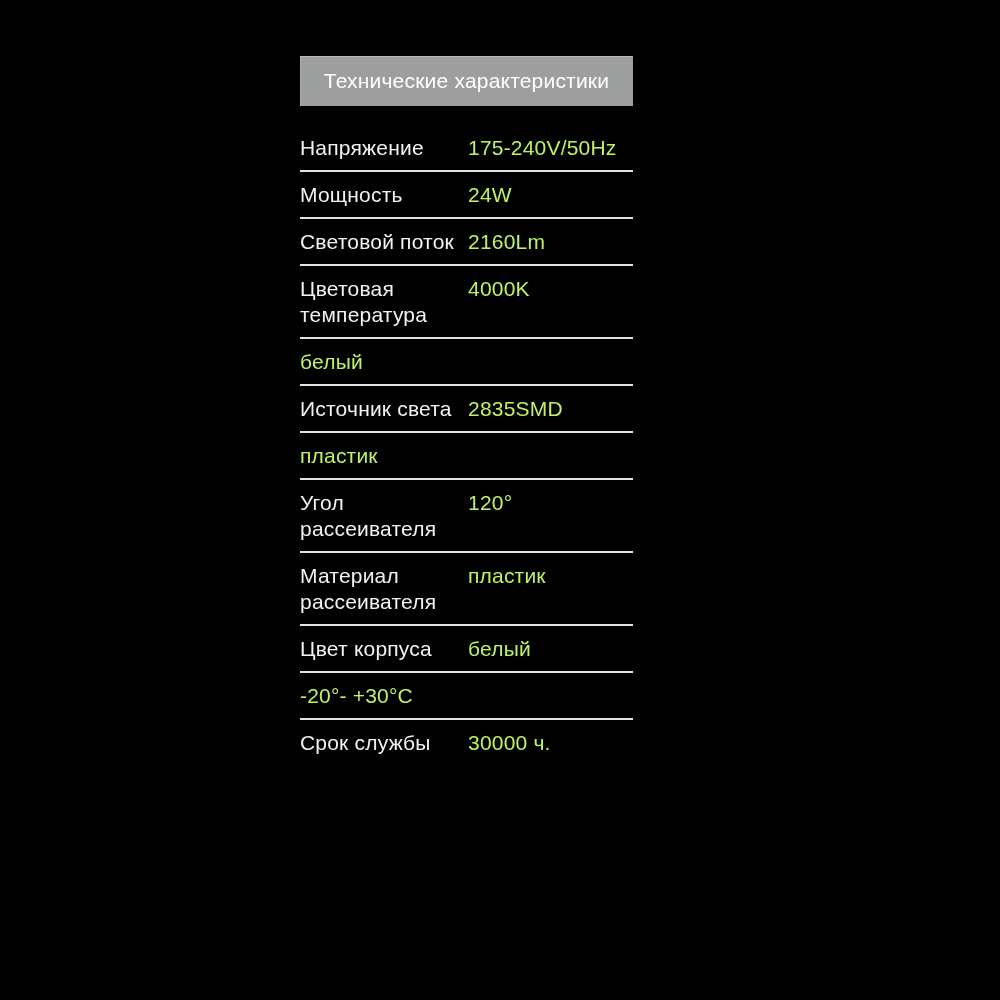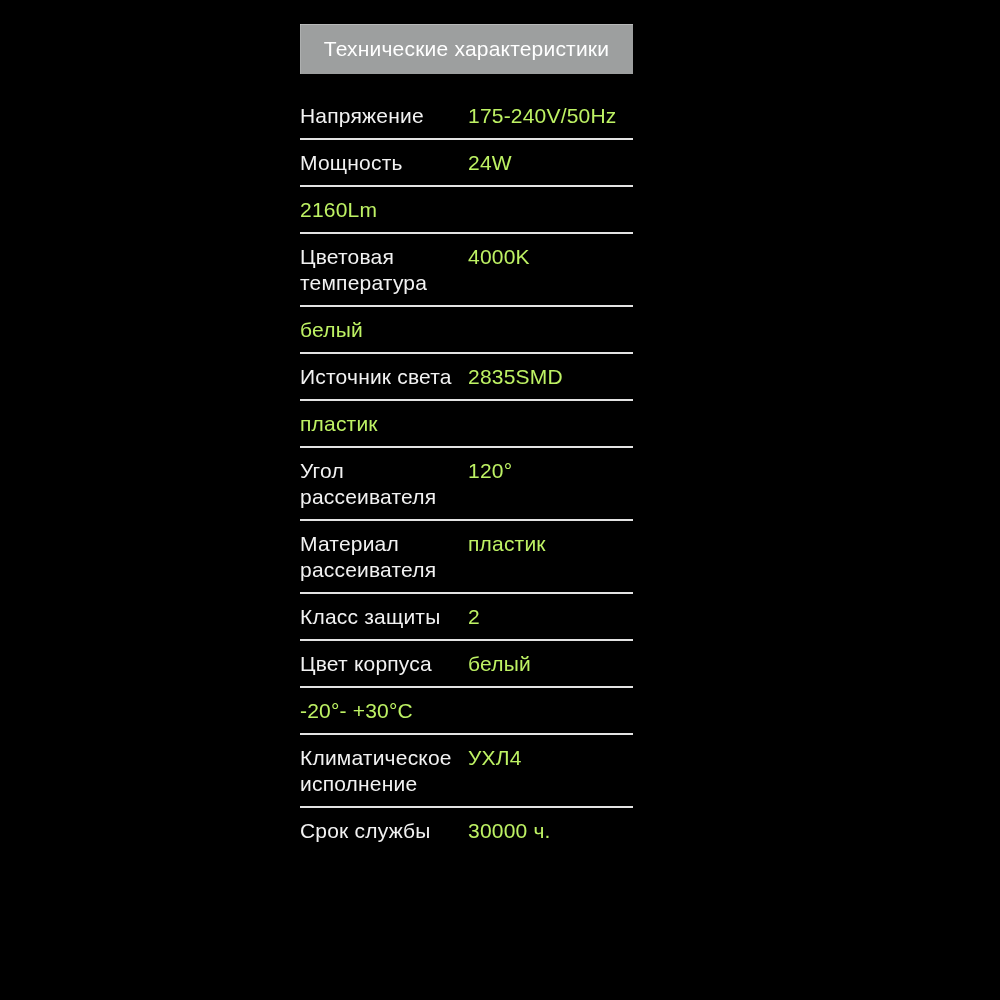--- a/index.html
+++ b/index.html
@@ -10,21 +10,21 @@
     width: 1000px;
     height: 1000px;
     background: #000000;
     font-family: "Liberation Sans", "DejaVu Sans", sans-serif;
     overflow: hidden;
     position: relative;
   }
   .spec-panel {
     position: absolute;
     left: 300px;
-    top: 24px;
+    top: 56px;
     width: 333px;
   }
   .spec-header {
     height: 50px;
     background: #9d9f9f;
     box-shadow: inset 0 1px 0 rgba(255,255,255,0.28), inset 1px 0 0 rgba(255,255,255,0.18);
     display: flex;
     align-items: center;
     justify-content: center;
   }
@@ -72,20 +72,21 @@
   <div class="spec-table">
       <div class="spec-row">
     <span class="spec-label">Напряжение</span>
     <span class="spec-value">175-240V/50Hz</span>
   </div>
       <div class="spec-row">
     <span class="spec-label">Мощность</span>
     <span class="spec-value">24W</span>
   </div>
       <div class="spec-row">
+    <span class="spec-label">Световой поток</span>
     <span class="spec-value">2160Lm</span>
   </div>
       <div class="spec-row">
     <span class="spec-label">Цветовая температура</span>
     <span class="spec-value">4000K</span>
   </div>
       <div class="spec-row">
     <span class="spec-value">белый</span>
   </div>
       <div class="spec-row">
@@ -97,32 +98,24 @@
   </div>
       <div class="spec-row">
     <span class="spec-label">Угол рассеивателя</span>
     <span class="spec-value">120°</span>
   </div>
       <div class="spec-row">
     <span class="spec-label">Материал рассеивателя</span>
     <span class="spec-value">пластик</span>
   </div>
       <div class="spec-row">
-    <span class="spec-label">Класс защиты</span>
-    <span class="spec-value">2</span>
-  </div>
-      <div class="spec-row">
     <span class="spec-label">Цвет корпуса</span>
     <span class="spec-value">белый</span>
   </div>
       <div class="spec-row">
     <span class="spec-value">-20°- +30°C</span>
-  </div>
-      <div class="spec-row">
-    <span class="spec-label">Климатическое исполнение</span>
-    <span class="spec-value">УХЛ4</span>
   </div>
       <div class="spec-row">
     <span class="spec-label">Срок службы</span>
     <span class="spec-value">30000 ч.</span>
   </div>
     </div>
 </div>
 
 </body></html>

